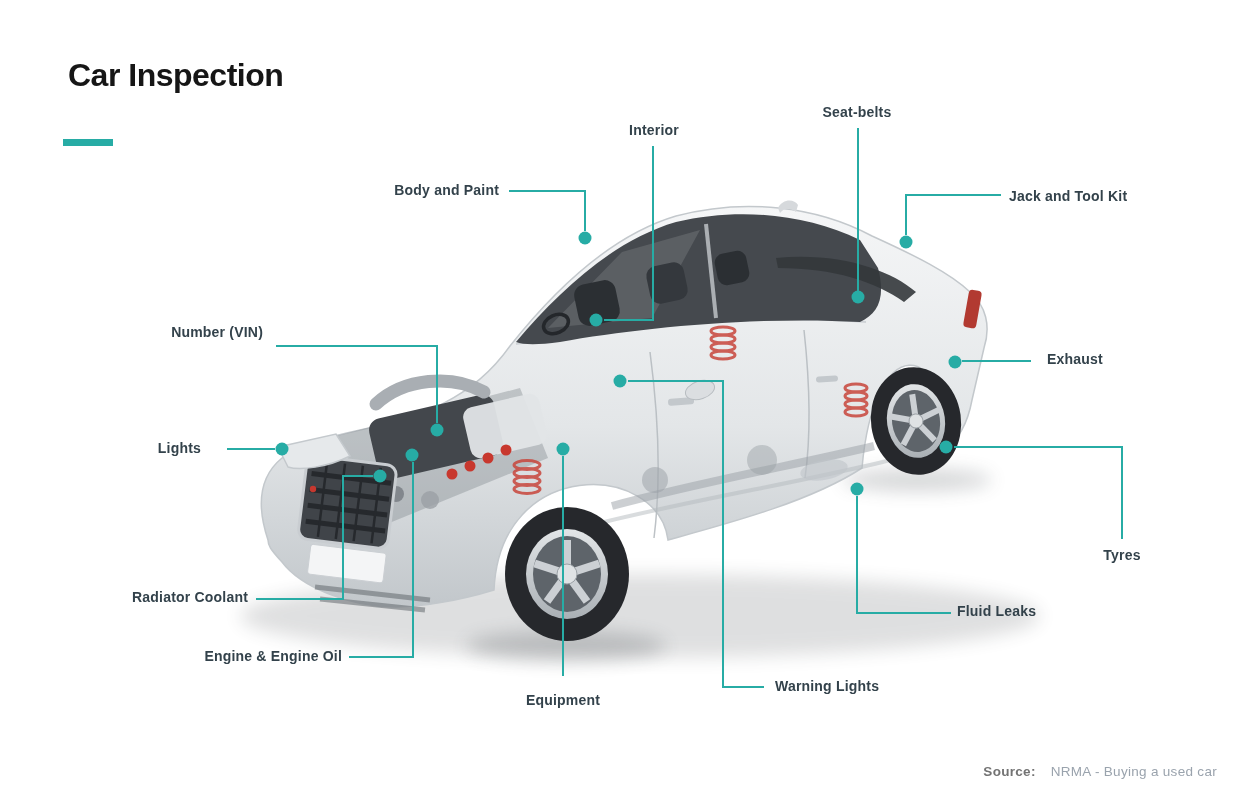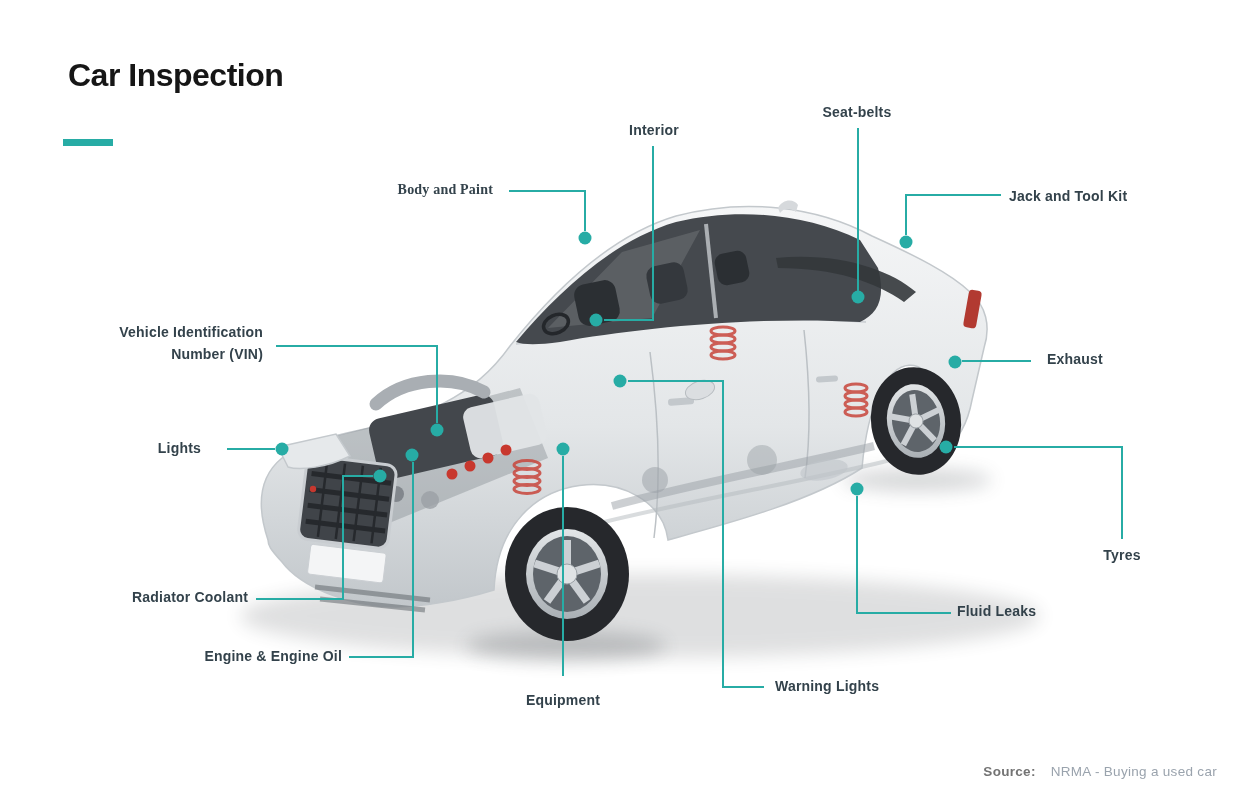--- a/index.html
+++ b/index.html
@@ -205,24 +205,23 @@
     </g>
   </svg>
 
   <h1 class="page-title">
     <div>Car Inspection</div>
   </h1>
   <div class="accent-bar"></div>
 
   <div class="callout center" style="left:574px;top:119px;width:160px;">Interior</div>
   <div class="callout center" style="left:777px;top:101px;width:160px;">Seat-belts</div>
-  <div class="callout right" style="left:283px;top:179px;width:210px;font-family:Liberation Serif, serif;">Body and Paint</div>
+  <div class="callout right" style="left:289px;top:179px;width:210px;">Body and Paint</div>
   <div class="callout" style="left:1009px;top:185px;width:220px;">Jack and Tool Kit</div>
   <div class="callout right" style="left:53px;top:321px;width:210px;">
-    <div>Vehicle Identification</div>
     <div>Number (VIN)</div>
   </div>
   <div class="callout right" style="left:101px;top:437px;width:100px;">Lights</div>
   <div class="callout right" style="left:38px;top:586px;width:210px;">Radiator Coolant</div>
   <div class="callout right" style="left:132px;top:645px;width:210px;">Engine &amp; Engine Oil</div>
   <div class="callout center" style="left:483px;top:689px;width:160px;">Equipment</div>
   <div class="callout" style="left:775px;top:675px;width:220px;">Warning Lights</div>
   <div class="callout" style="left:1040px;top:348px;width:140px;margin-left:7px;">Exhaust</div>
   <div class="callout center" style="left:1052px;top:544px;width:140px;">Tyres</div>
   <div class="callout" style="left:957px;top:600px;width:160px;">Fluid Leaks</div>

